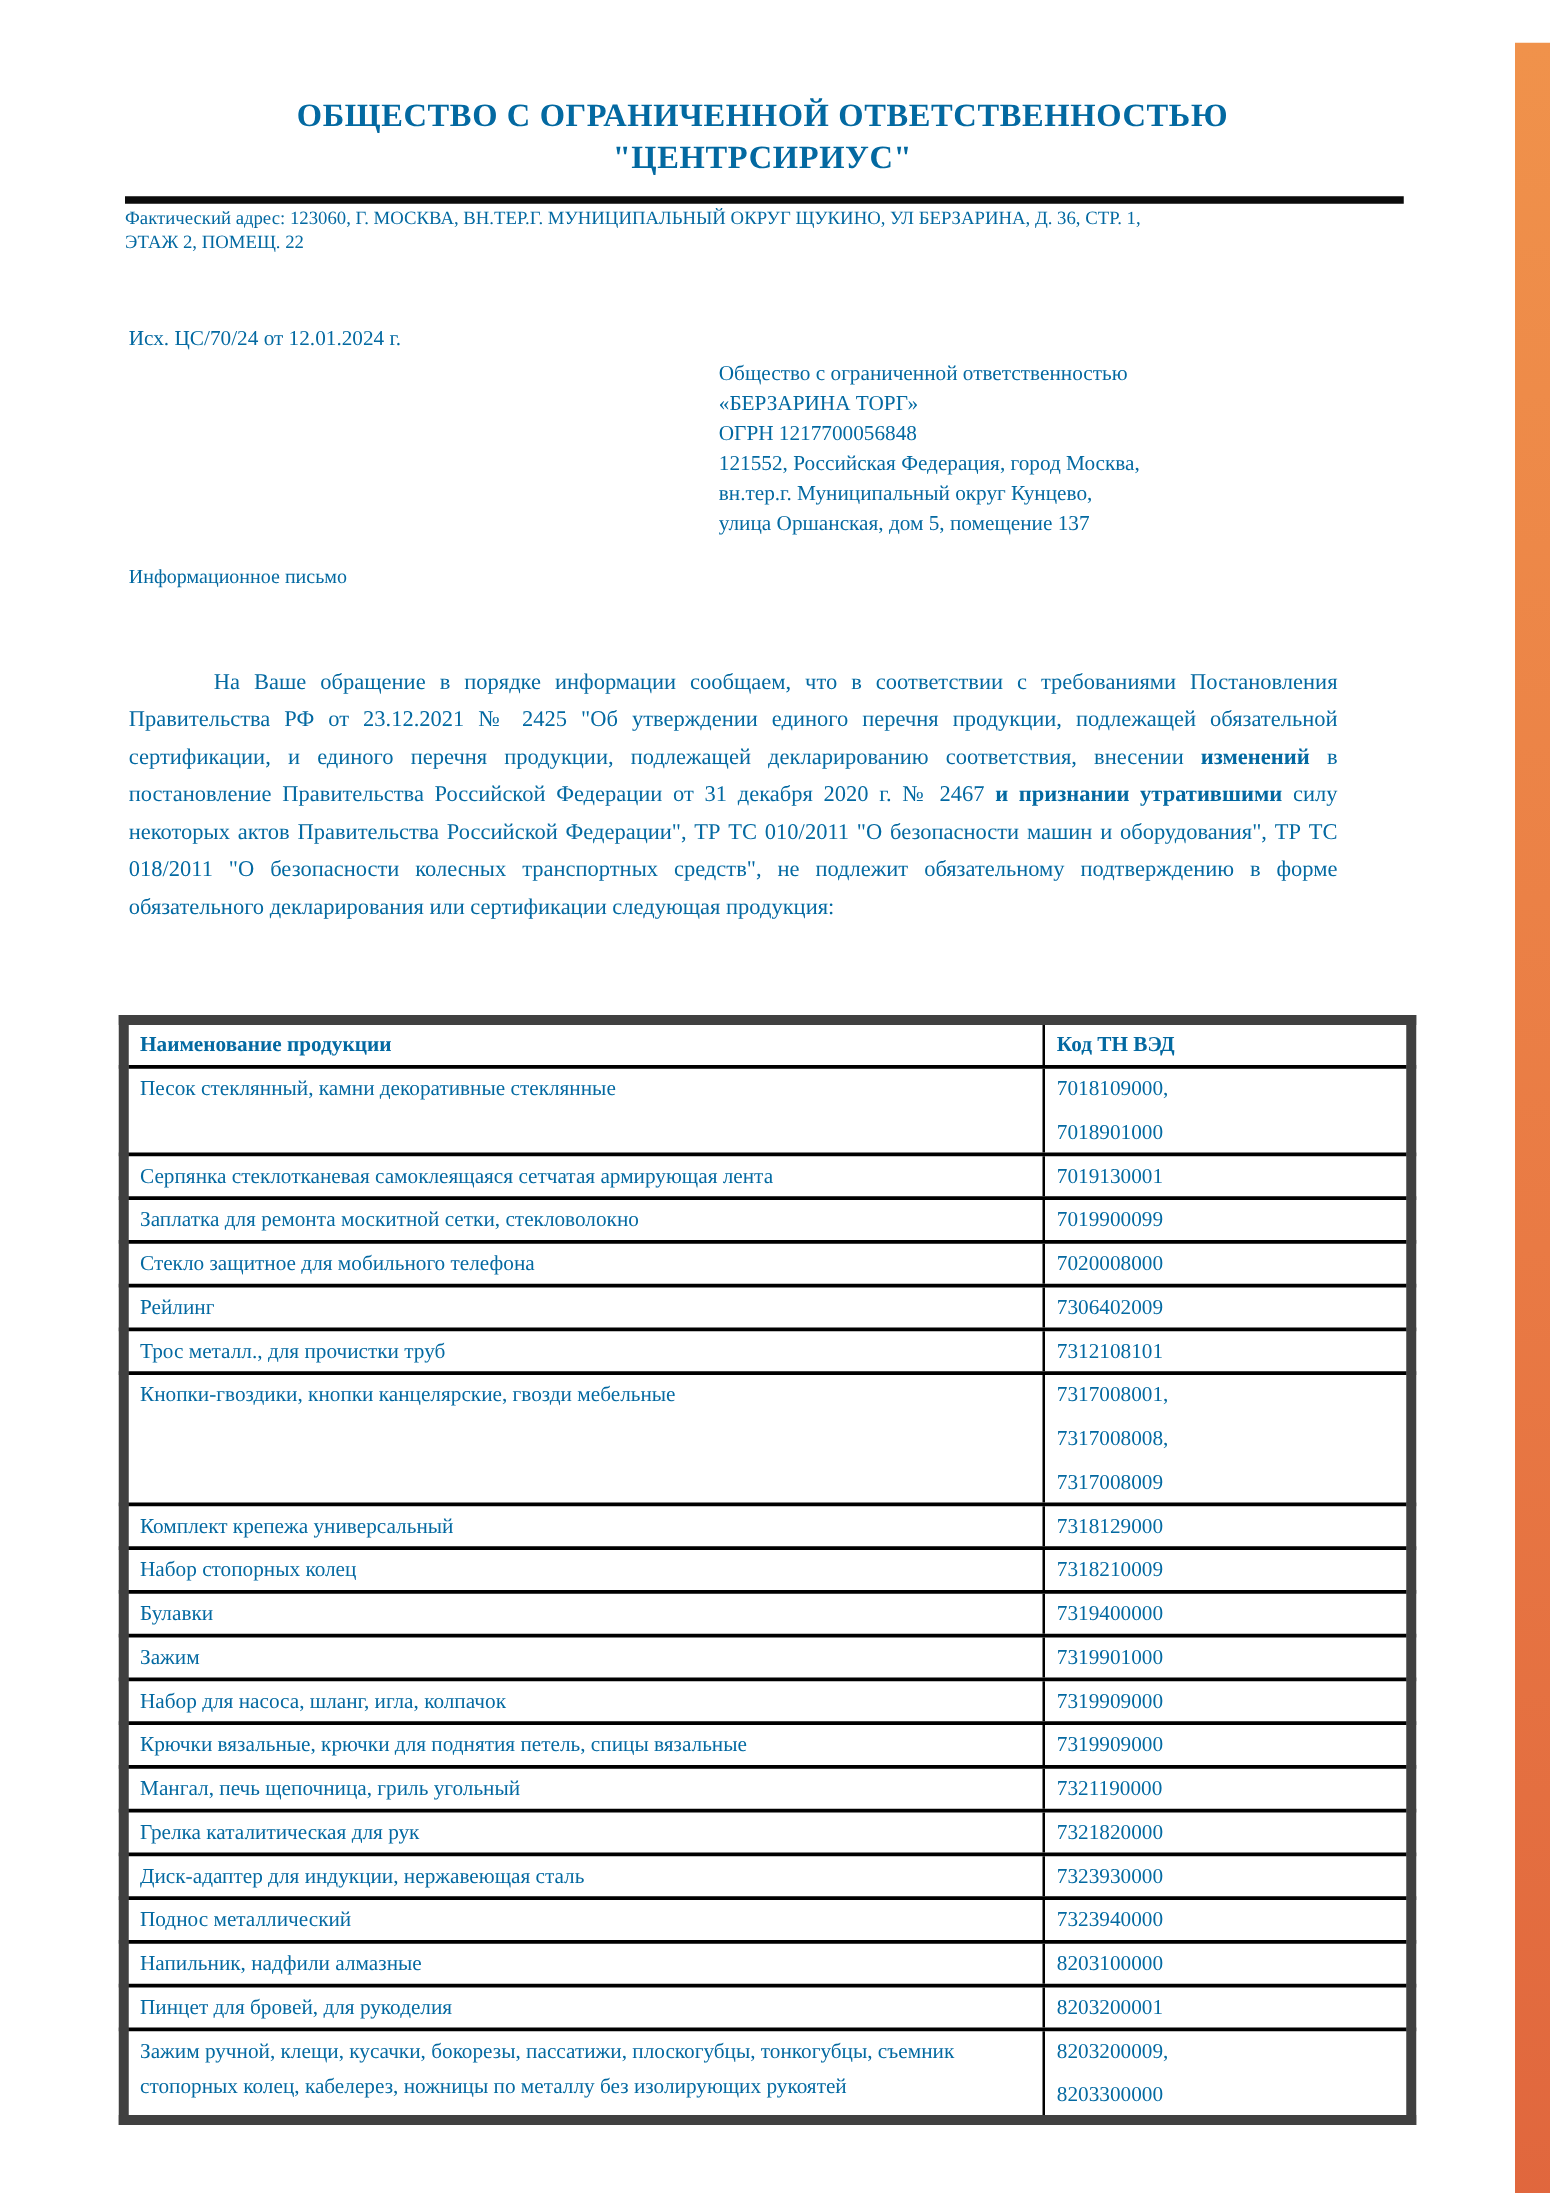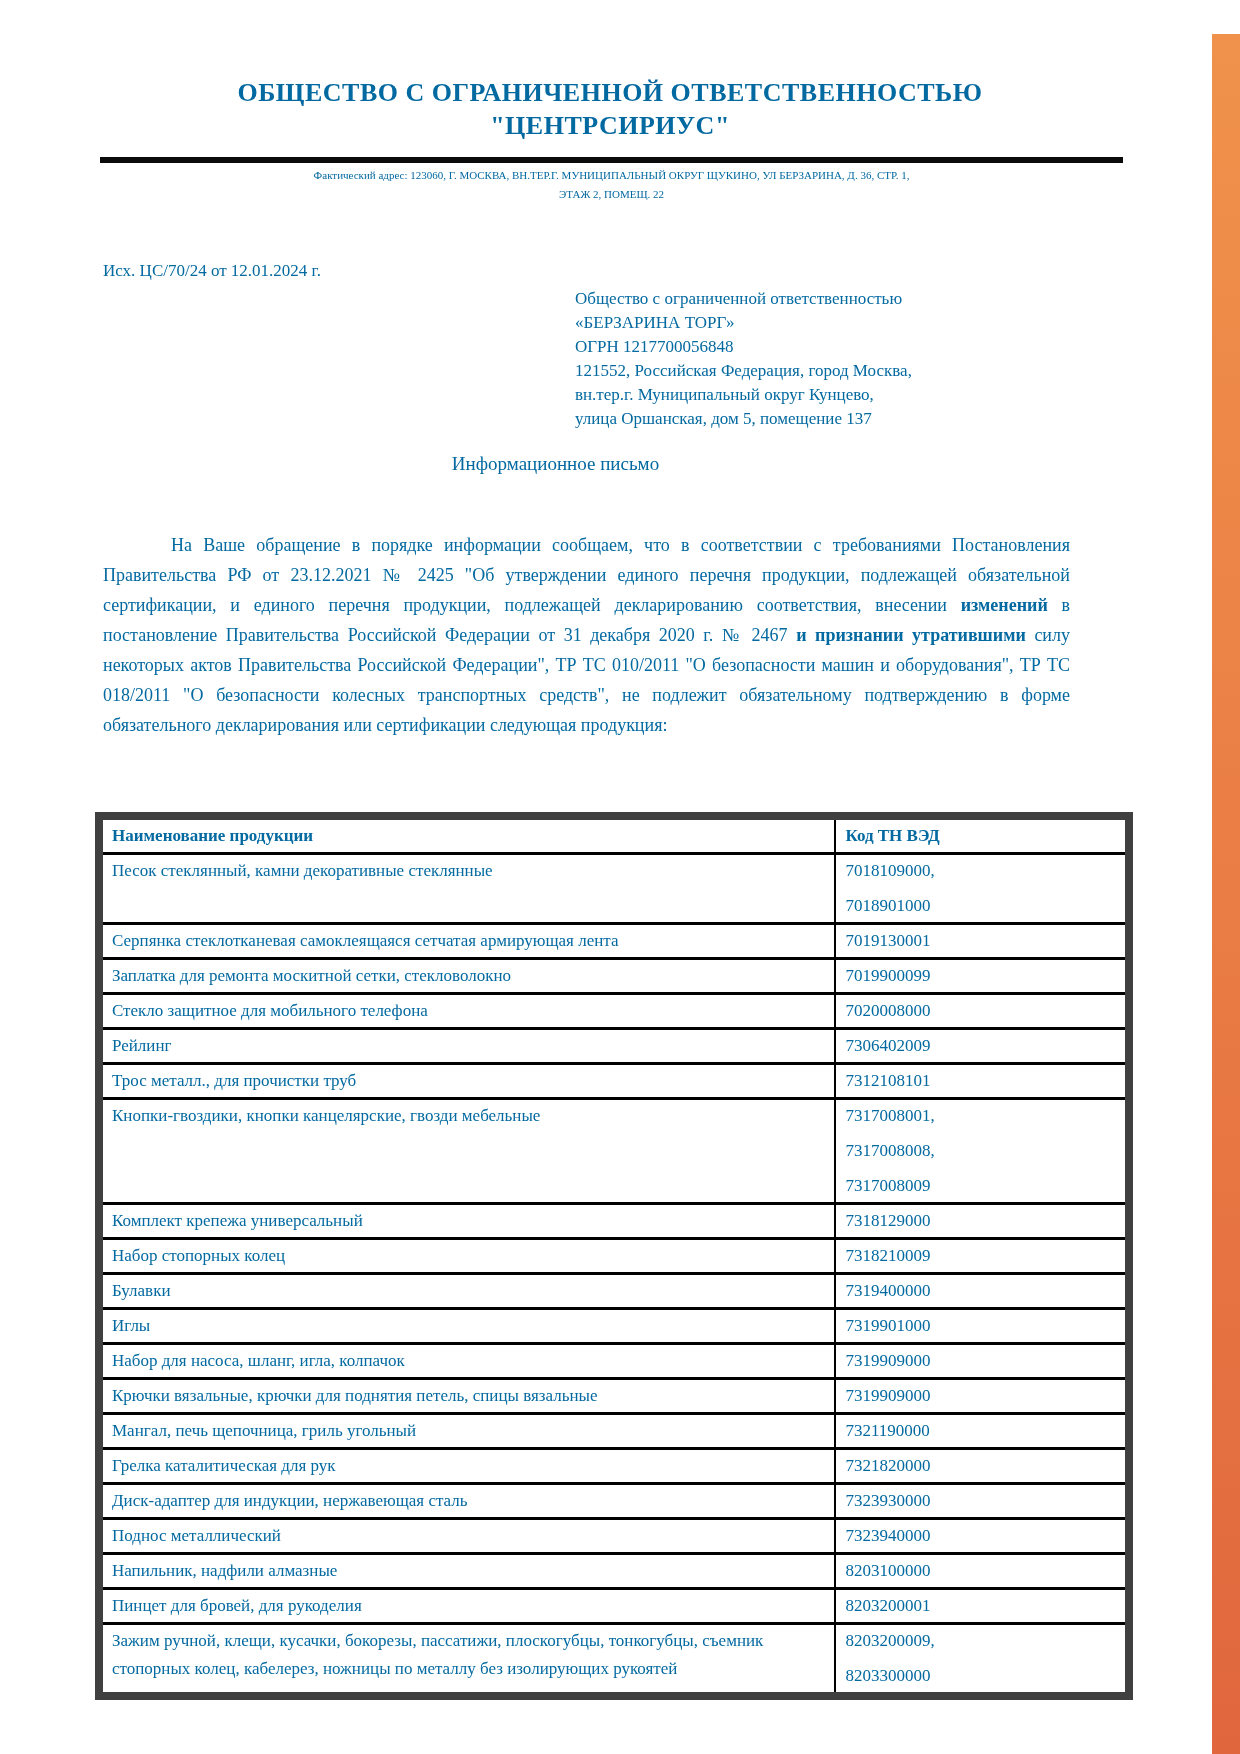--- a/index.html
+++ b/index.html
@@ -10,26 +10,26 @@
   .stripe {
     position:absolute; top:0; right:0; width:28px; height:1754px;
     background:linear-gradient(180deg, #F0924B 0%, #E97A44 55%, #E0663D 100%);
   }
   .company {
     position:absolute; left:90px; top:42px; width:1040px; text-align:center;
     font-weight:bold; font-size:26px; line-height:33px; letter-spacing:0.5px;
   }
   .rule { position:absolute; left:100px; top:123px; width:1023px; height:6px; background:#0b0b0b; }
   .addr {
-    position:absolute; left:100px; top:132px; width:1023px; text-align:center;
-    font-size:11px; line-height:19px;
+    position:absolute; left:100px; top:132px; width:1023px; text-align:left;
+    font-size:15px; line-height:19px;
   }
   .ref { position:absolute; left:103px; top:227px; font-size:17px; }
   .recipient { position:absolute; left:575px; top:253px; font-size:17px; line-height:24px; }
-  .title { position:absolute; left:103px; top:419px; width:905px; text-align:center; font-size:19px; }
+  .title { position:absolute; left:103px; top:419px; width:905px; font-size:16px; }
   .body-par {
     position:absolute; left:103px; top:496px; width:967px; margin:0;
     font-size:18px; line-height:30px; text-align:justify; text-indent:68px;
   }
   table.products {
     position:absolute; left:95px; top:778px; width:1038px;
     border-collapse:collapse; font-size:17px;
     border:8px solid #404040; table-layout:fixed;
   }
   table.products th, table.products td {
@@ -145,21 +145,21 @@
             <div class="code-line">7318210009</div>
           </td>
         </tr>
         <tr>
           <td>Булавки</td>
           <td>
             <div class="code-line">7319400000</div>
           </td>
         </tr>
         <tr>
-          <td>Иглы</td>
+          <td>Зажим</td>
           <td>
             <div class="code-line">7319901000</div>
           </td>
         </tr>
         <tr>
           <td>Набор для насоса, шланг, игла, колпачок</td>
           <td>
             <div class="code-line">7319909000</div>
           </td>
         </tr>

